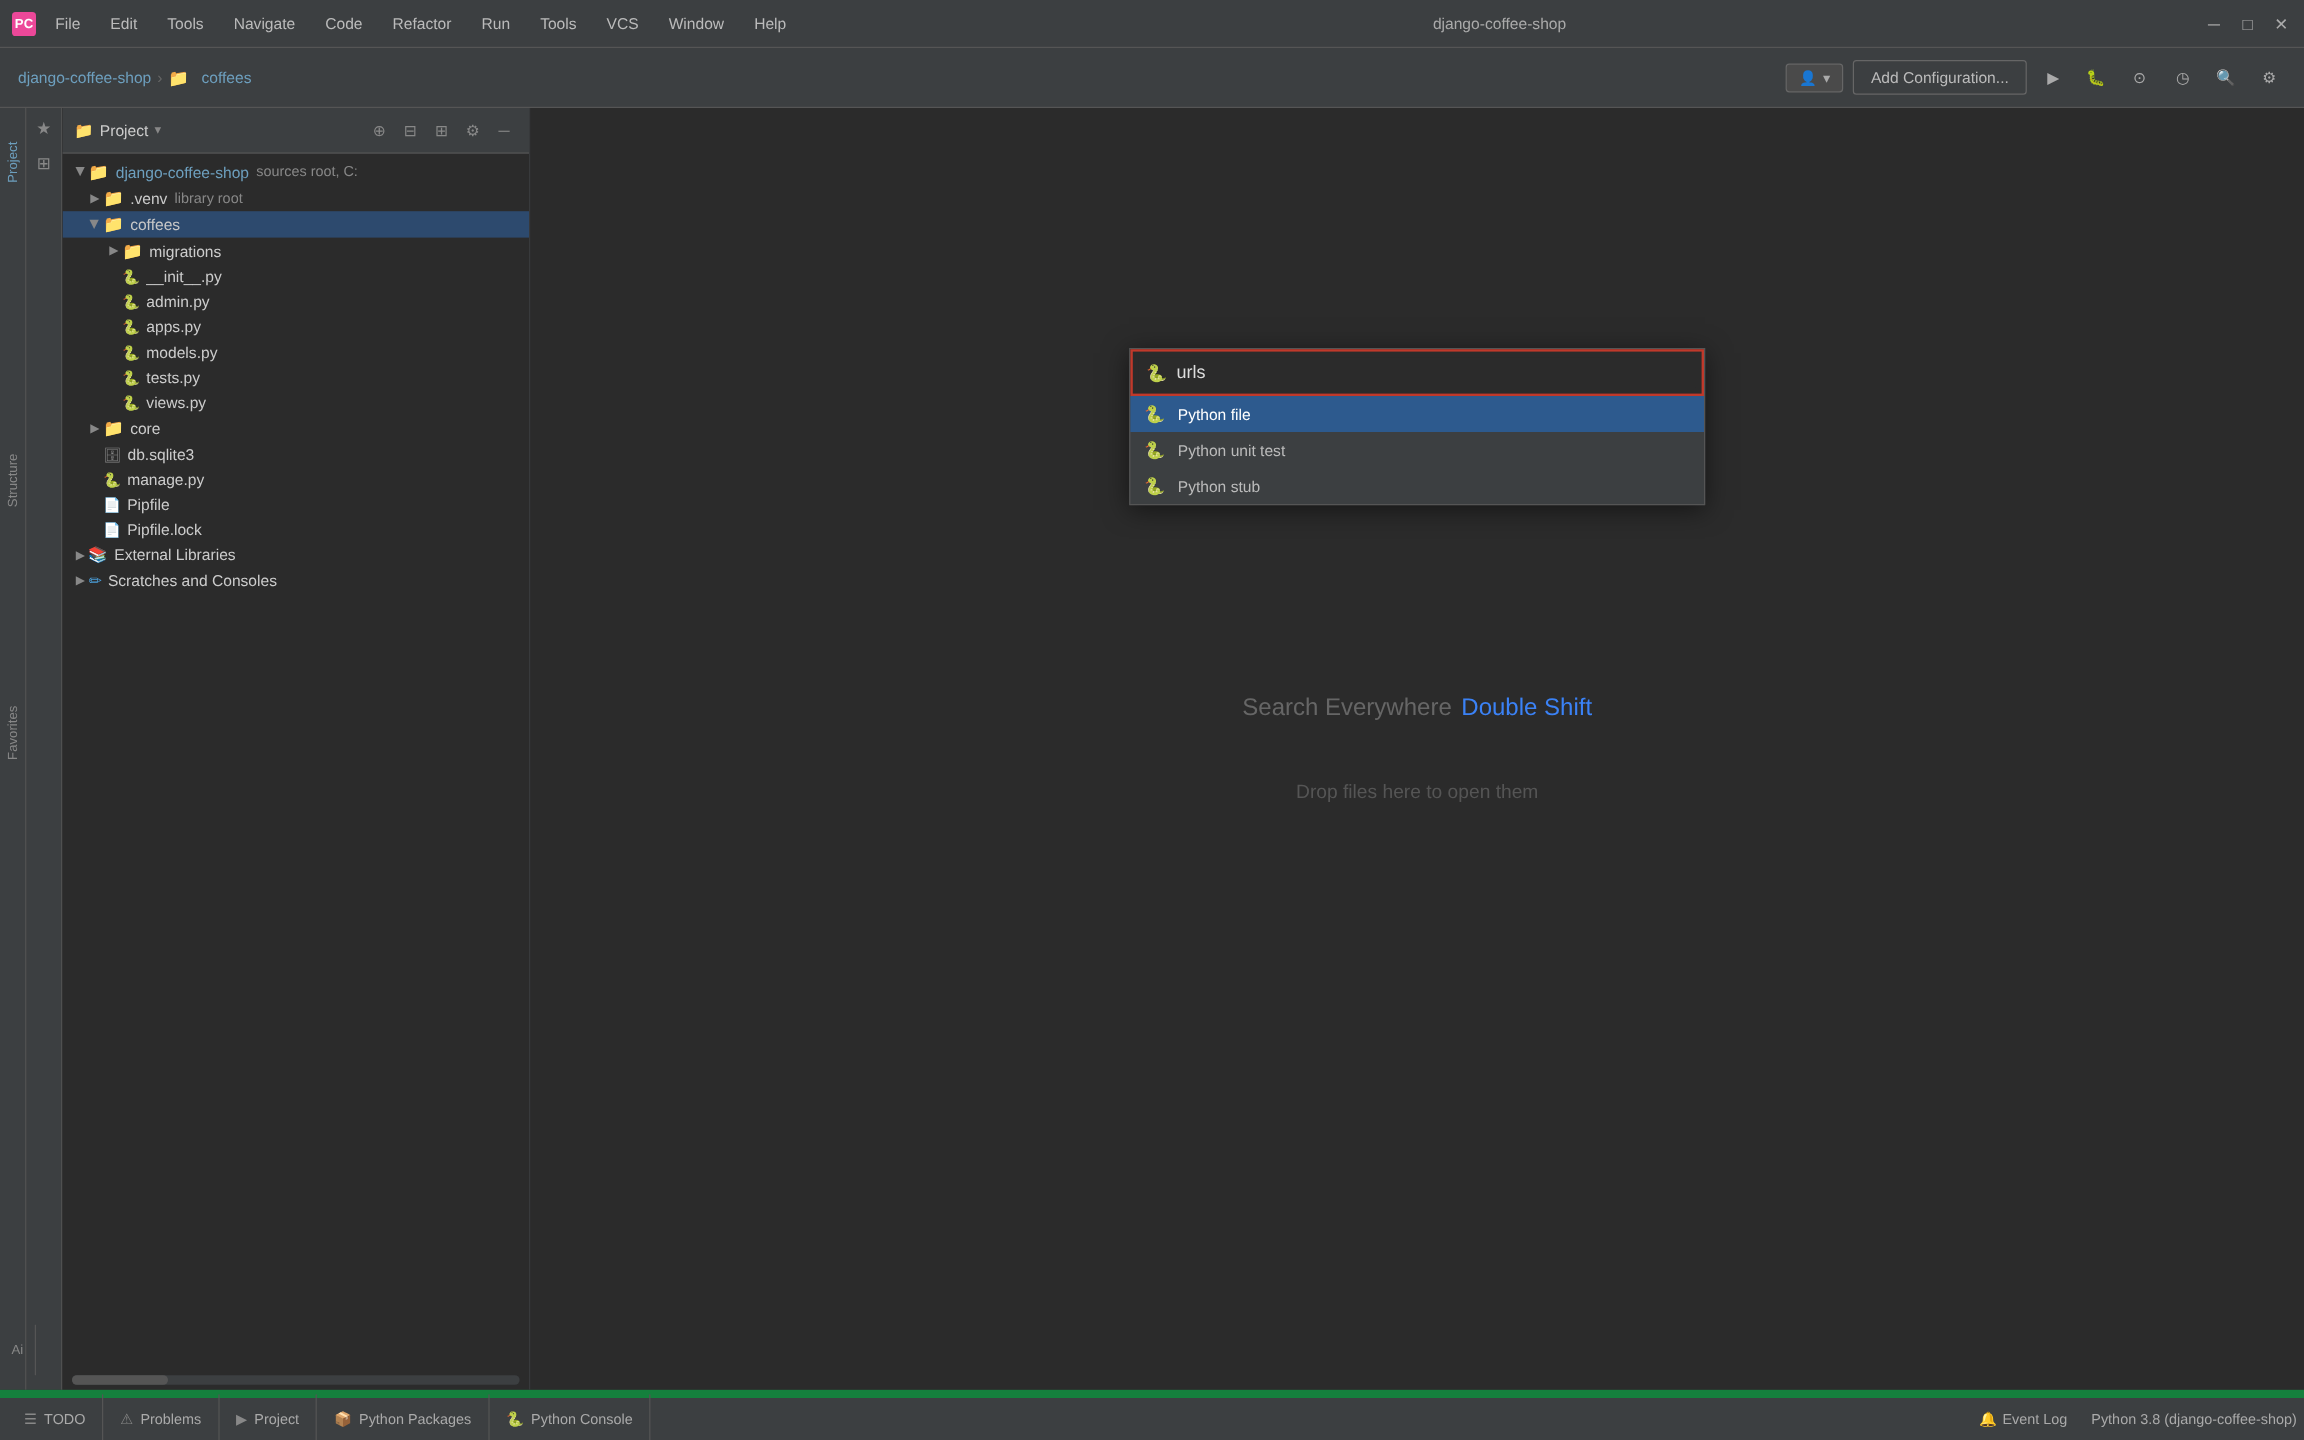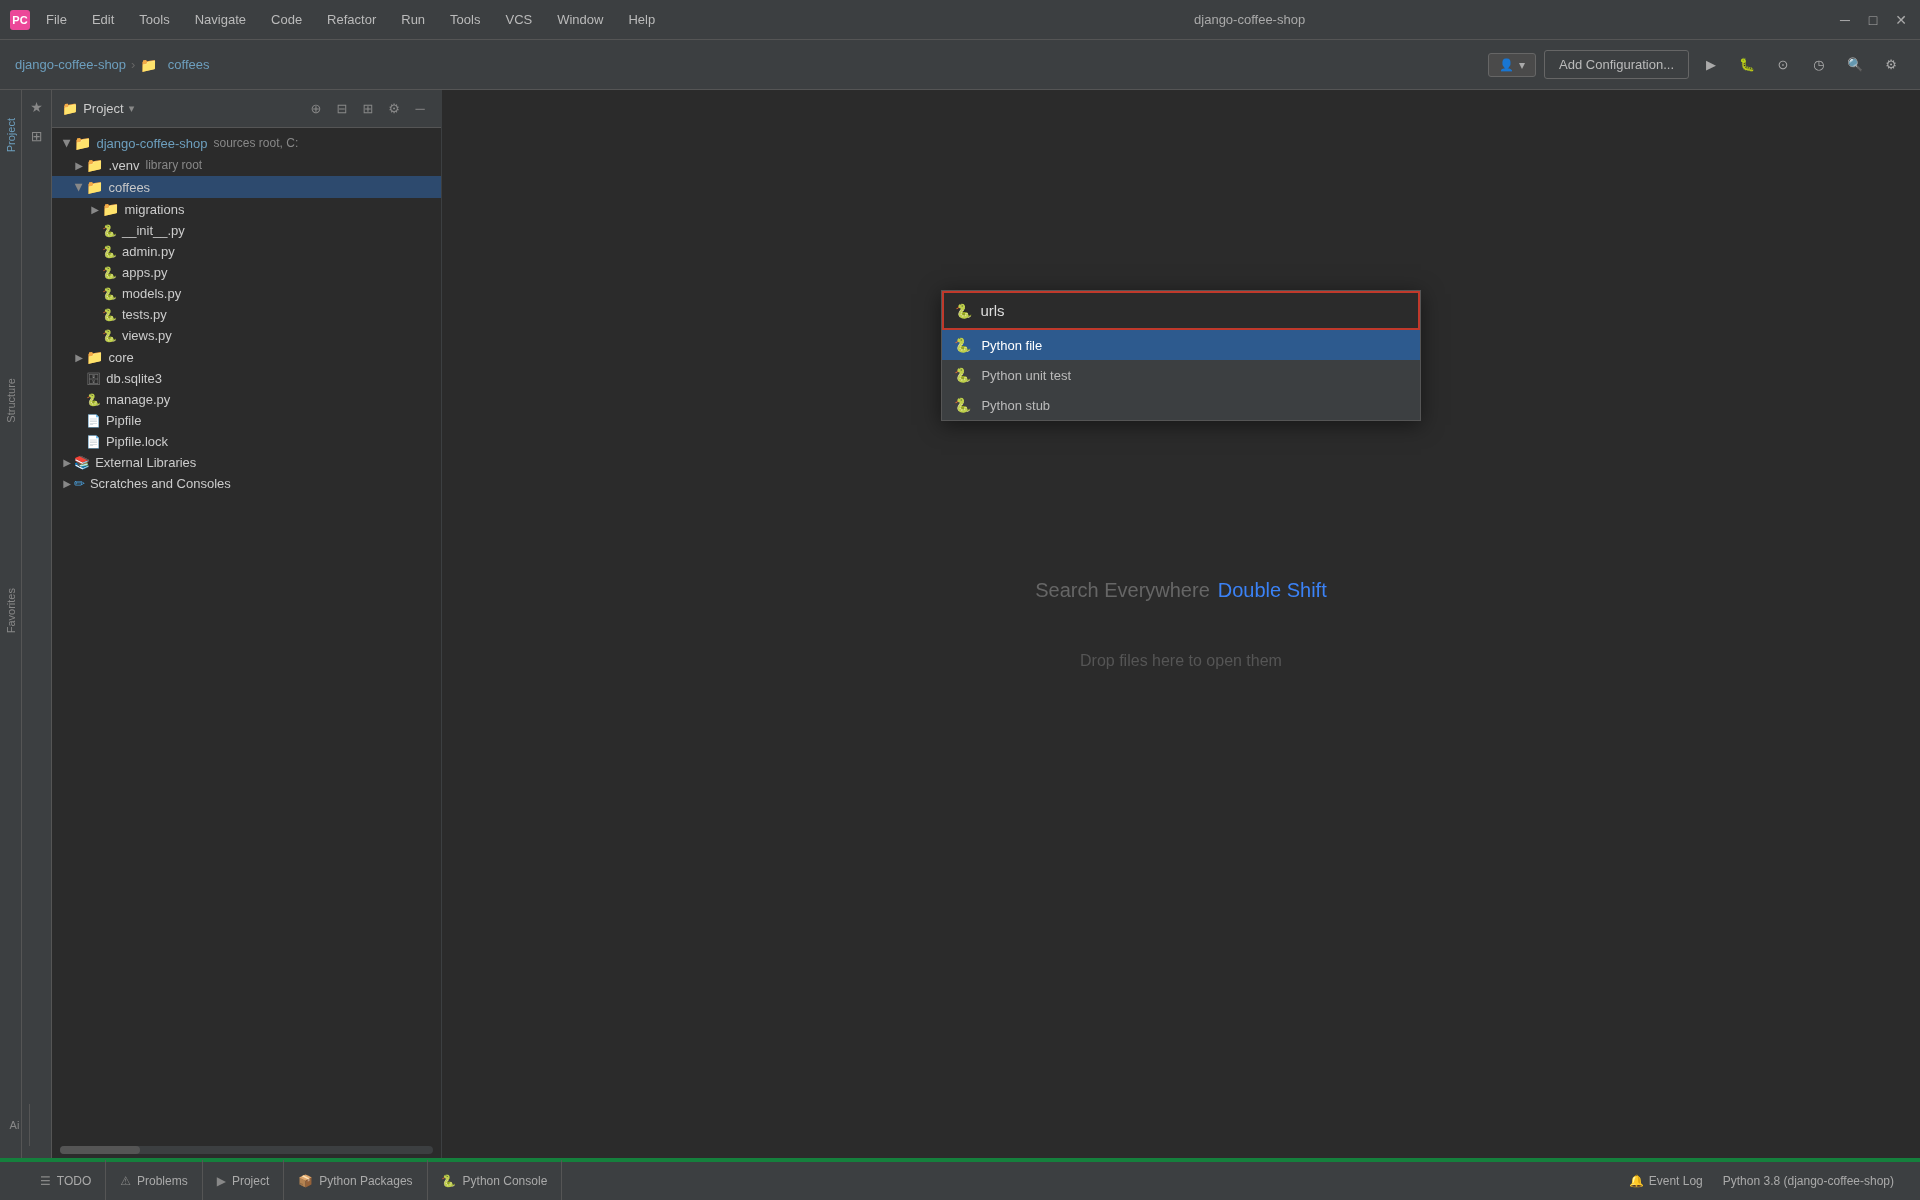--- a/index.html
+++ b/index.html
@@ -342,24 +342,24 @@
     .popup-list-item.selected { background: #2d5a8e; color: #fff; }
     .popup-list-icon {
       color: #4a9eda;
       font-size: 14px;
     }
 
     
     .status-bar {
       height: 42px;
       background: #3c3f41;
-      border-top: 4px solid #15803d;
-      display: flex;
-      align-items: center;
-      padding: 0 26px;
+      border-top: 7px solid #15803d;
+      display: flex;
+      align-items: center;
+      padding: 0 6px;
       gap: 0;
     }
     .status-tab {
       padding: 0 14px;
       height: 42px;
       display: flex;
       align-items: center;
       gap: 6px;
       cursor: pointer;
       color: #aaa;

